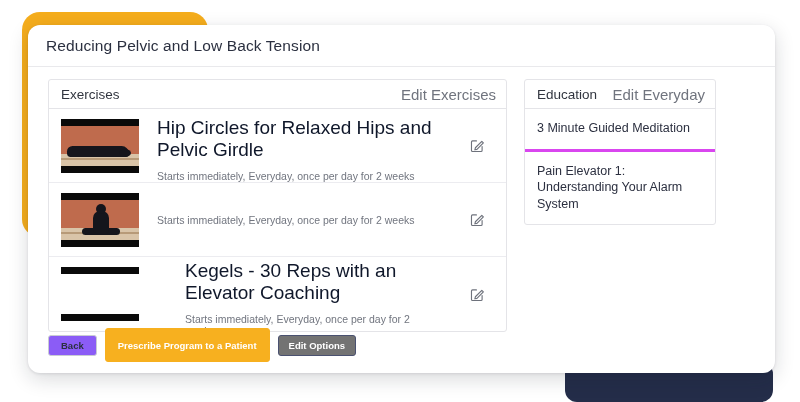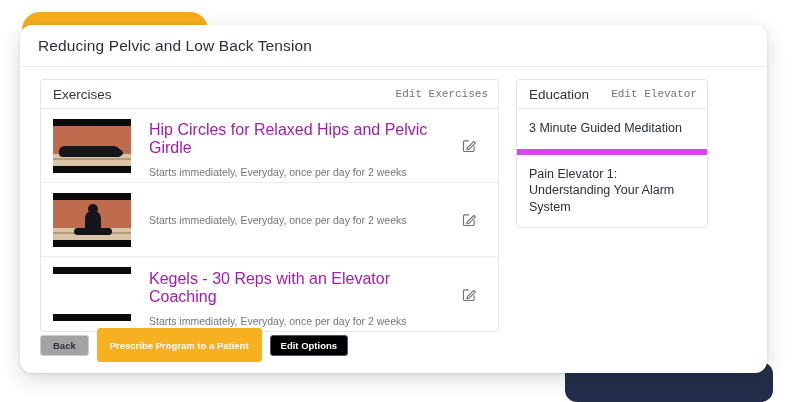--- a/index.html
+++ b/index.html
@@ -16,21 +16,21 @@
     position:absolute; left:22px; top:12px; width:186px; height:225px;
     background:#f5ad1c; border-radius:18px 18px 18px 18px; z-index:1;
   }
   .shape-navy {
     position:absolute; left:565px; top:362px; width:208px; height:40px;
     background:#242d49; border-radius:12px; z-index:1;
   }
 
   
   .card {
-    position:absolute; left:20px; top:25px; width:747px; height:348px;
+    position:absolute; left:28px; top:25px; width:747px; height:348px;
     background:#ffffff; border-radius:12px; z-index:2;
     box-shadow:0 6px 20px rgba(20,22,40,0.16), 0 1px 3px rgba(20,22,40,0.10);
     overflow:hidden;
   }
 
   .card-header {
     height:42px; padding:0 0 0 18px;
     display:flex; align-items:center;
     border-bottom:1px solid #e9e9ec;
     box-sizing:border-box;
@@ -50,28 +50,28 @@
     border:1px solid #e4e4e8; border-radius:3px; background:#fff;
     box-sizing:border-box;
   }
   .panel-exercises { width:459px; }
   .panel-head {
     display:flex; align-items:center; justify-content:space-between;
     height:29px; padding:0 10px 0 12px;
     border-bottom:1px solid #e4e4e8; box-sizing:border-box;
   }
   .panel-head-title { font-size:13.5px; color:#31353f; }
-  .panel-head-link { font-size:11px; color:#70747e;font-family:Liberation Mono, monospace; }
+  .panel-head-link { font-size:15px; color:#70747e; }
 
   .ex-row {
     display:flex; align-items:center;
     height:74px; padding:0 12px 0 12px;
     border-bottom:1px solid #ececf0; box-sizing:border-box;
   }
-  .ex-row:last-child { border-bottom:none; }
+  .ex-row:last-child { border-bottom:none;gap:28px; }
 
   .thumb {
     width:78px; height:54px; flex:0 0 78px; position:relative;
     overflow:hidden; background:#ffffff;
   }
   .thumb .bar-top, .thumb .bar-bot {
     position:absolute; left:0; right:0; height:7px; background:#0a0a0a;
   }
   .thumb .bar-top { top:0; }
   .thumb .bar-bot { bottom:0; }
@@ -101,59 +101,59 @@
   .thumb .figure-sit-legs {
     position:absolute; left:21px; bottom:12px; width:38px; height:7px;
     background:#15151c; border-radius:4px;
   }
   .thumb .figure-sit-head {
     position:absolute; left:35px; bottom:33px; width:10px; height:10px;
     background:#15151c; border-radius:50%;
   }
 
   .ex-text { flex:1 1 auto; padding-left:18px; }
-  .ex-title { font-size:16px; color:#a21caf; margin-bottom:9px;margin-top:8px; }
+  .ex-title { font-size:19px; color:#0f172a; margin-bottom:9px;margin-top:8px; }
   .ex-meta { font-size:10.5px; color:#71757f; }
 
   .ex-edit {
     flex:0 0 auto; width:34px; display:flex; justify-content:center;
   }
   .pencil-icon { display:block; }
 
   
   .panel-education { width:192px; margin-left:17px; }
   .edu-row {
-    padding:11px 12px 12px 12px; border-bottom:6px solid #d946ef;
+    padding:11px 12px 12px 12px; border-bottom:3px solid #d946ef;
     font-size:12.5px; color:#2c3040; line-height:1.32;
     box-sizing:border-box;
   }
   .edu-row:last-child { border-bottom:none; }
 
   
   .card-footer {
     position:absolute; left:0; bottom:0; width:100%;
     padding:0 0 11px 20px; box-sizing:border-box;
     display:flex; align-items:center;
   }
   .btn {
     font-family:"Liberation Sans", sans-serif;
     border-radius:3px; box-sizing:border-box; cursor:pointer;
     display:inline-flex; align-items:center; justify-content:center;
     height:21px; font-weight:bold;
   }
   .btn-back {
-    background:#a3a3a3; border:1px solid #c9ccd3; color:#2b3040;
+    background:#8b5cf6; border:1px solid #c9ccd3; color:#2b3040;
     font-size:9.5px; padding:0 12px; margin-right:8px;
   }
   .btn-primary {
     background:#f7b01f; border:1px solid #f7b01f; color:#ffffff;
     font-size:9.5px; padding:16px 12px; margin-right:8px;
   }
   .btn-dark {
-    background:#000000; border:1px solid #4a5170; color:#ffffff;
+    background:#737373; border:1px solid #4a5170; color:#ffffff;
     font-size:9.5px; padding:0 10px;
   }
 </style>
 </head>
 <body>
 
 <div class="stage">
 
   <div class="shape-yellow"></div>
   <div class="shape-navy"></div>
@@ -230,21 +230,21 @@
               <path d="M18.5 13.5V19a1.5 1.5 0 0 1-1.5 1.5H5A1.5 1.5 0 0 1 3.5 19V7A1.5 1.5 0 0 1 5 5.5h5.5"></path>
               <path d="M9 15.2l9.1-9.1 2.2 2.2L11.2 17.4l-2.9.7z"></path>
             </svg>
           </div>
         </div>
       </div>
 
       <div class="panel panel-education">
         <div class="panel-head">
           <span class="panel-head-title">Education</span>
-          <span class="panel-head-link">Edit Elevator</span>
+          <span class="panel-head-link">Edit Everyday</span>
         </div>
         <div class="edu-row">3 Minute Guided Meditation</div>
         <div class="edu-row" style="white-space:pre-line;">Pain Elevator 1:
 Understanding Your Alarm System</div>
       </div>
 
     </div>
 
     <div class="card-footer">
       <button class="btn btn-back">Back</button>

